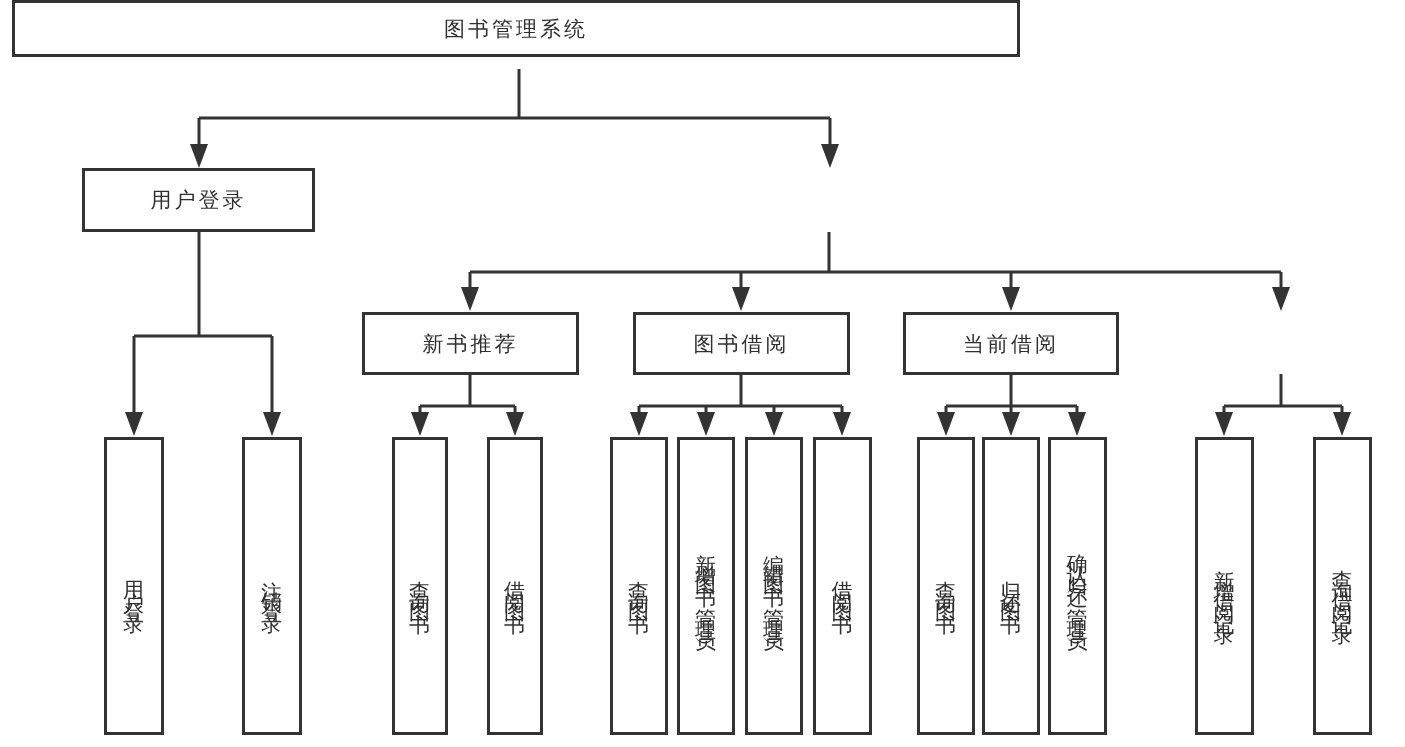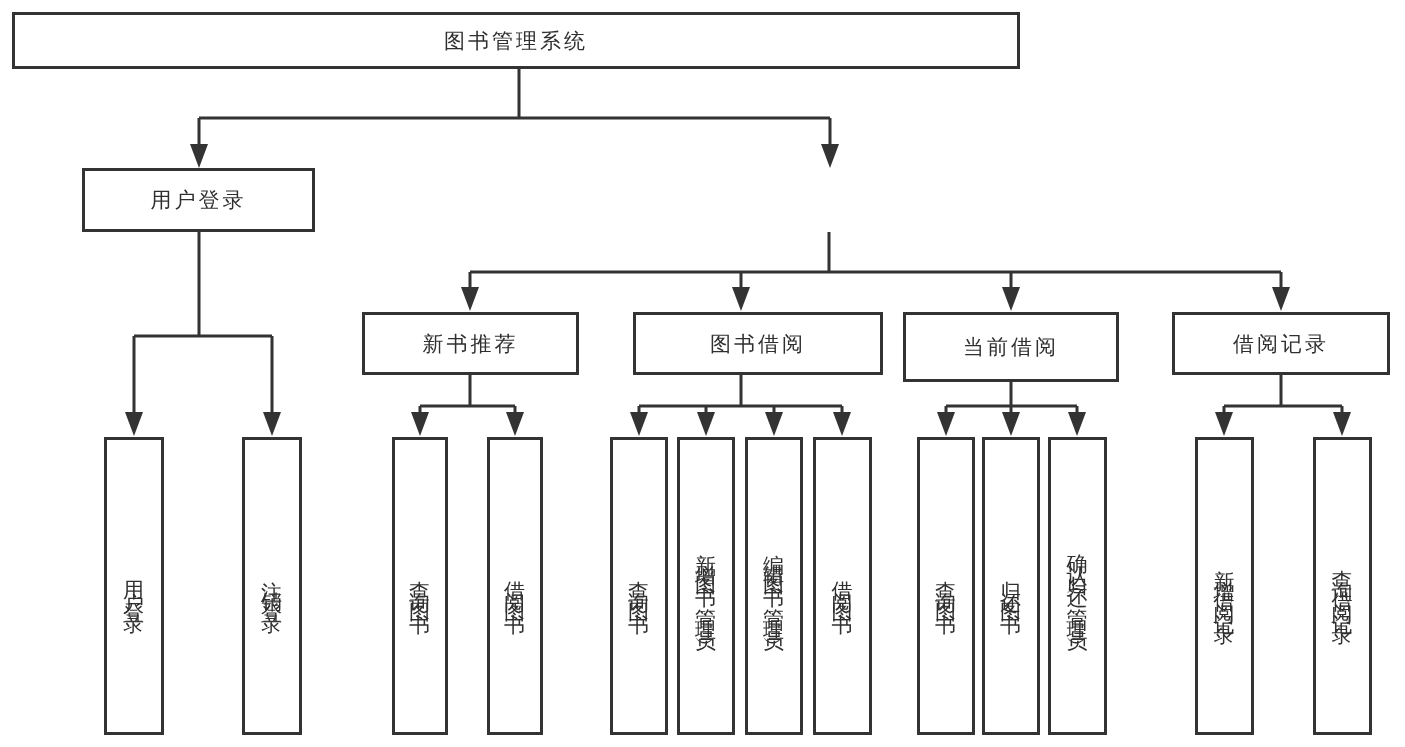--- a/index.html
+++ b/index.html
@@ -99,28 +99,27 @@
     <path d="M1011 374 V406 M946 406 H1077 M946 406 V414 M1011 406 V414 M1077 406 V414"></path>
     <polygon points="937,412 955,412 946,436"></polygon>
     <polygon points="1002,412 1020,412 1011,436"></polygon>
     <polygon points="1068,412 1086,412 1077,436"></polygon>
 
     <path d="M1281 374 V406 M1224 406 H1342 M1224 406 V414 M1342 406 V414"></path>
     <polygon points="1215,412 1233,412 1224,436"></polygon>
     <polygon points="1333,412 1351,412 1342,436"></polygon>
   </svg>
 
-  <div class="node h" style="left:12px; top:12px; width:1008px; height:57px;">图书管理系统</div>
+  <div class="node h" style="left:12px; top:0; width:1008px; height:57px;">图书管理系统</div>
 
   <div class="node h" style="left:82px; top:168px; width:233px; height:64px;">用户登录</div>
 
   <div class="node h" style="left:362px; top:312px; width:217px; height:63px;">新书推荐</div>
-  <div class="node h" style="left:633px; top:312px; width:250px; height:63px;">图书借阅</div>
-  <div class="node h" style="left:903px; top:312px; width:216px; height:70px;">当前借阅</div>
-  <div class="node h" style="left:1172px; top:312px; width:218px; height:63px;">借阅记录</div>
+  <div class="node h" style="left:633px; top:312px; width:217px; height:63px;">图书借阅</div>
+  <div class="node h" style="left:903px; top:312px; width:216px; height:63px;">当前借阅</div>
 
   <div class="node v" style="left:104px; top:437px; width:60px; height:298px;">用户登录</div>
   <div class="node v" style="left:242px; top:437px; width:60px; height:298px;">注销登录</div>
 
   <div class="node v" style="left:392px; top:437px; width:56px; height:298px;">查询图书</div>
   <div class="node v" style="left:487px; top:437px; width:56px; height:298px;">借阅图书</div>
 
   <div class="node v" style="left:610px; top:437px; width:58px; height:298px;">查询图书</div>
   <div class="node v" style="left:677px; top:437px; width:58px; height:298px;">新增图书（管理员）</div>
   <div class="node v" style="left:745px; top:437px; width:58px; height:298px;">编辑图书（管理员）</div>

